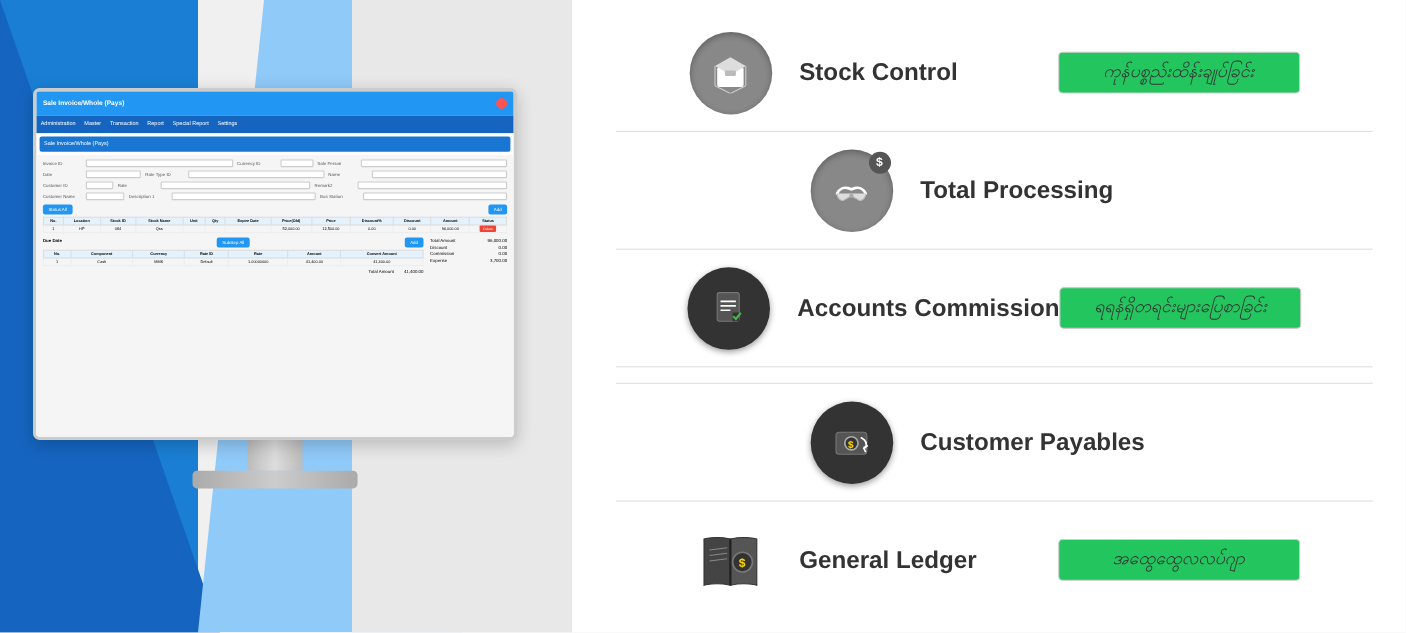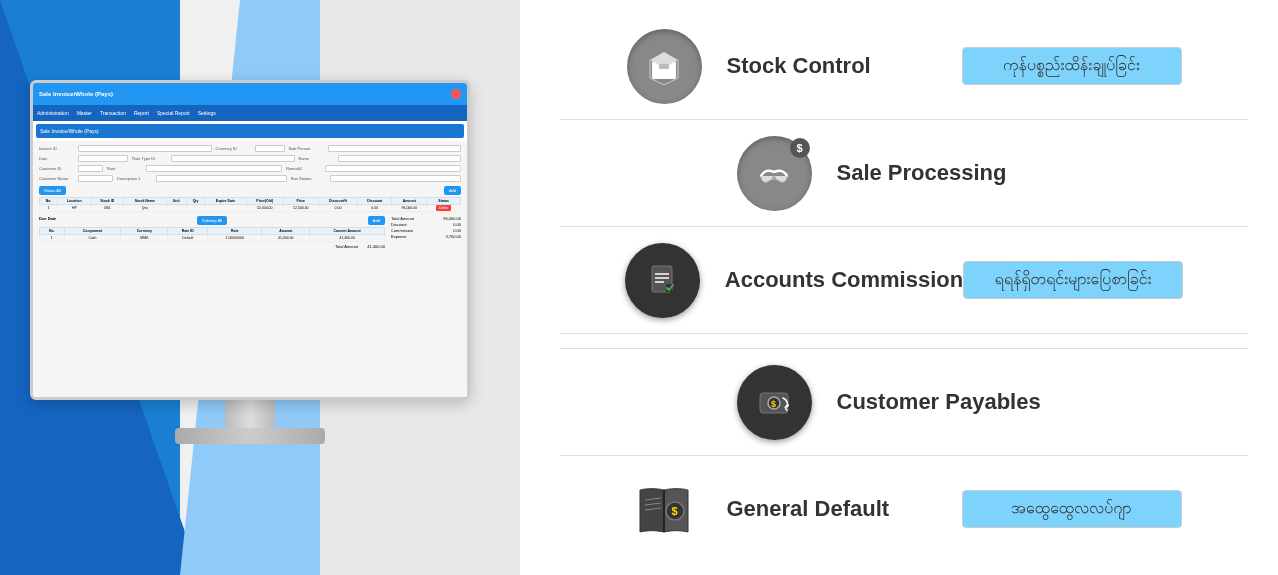--- a/index.html
+++ b/index.html
@@ -196,27 +196,28 @@
       font-size: 22px;
       font-weight: 600;
       color: #333;
       min-width: 260px;
       padding-left: 25px;
     }
 
     .feature-myanmar {
       font-size: 16px;
       color: #333;
-      background: #7dd3fc;
+      background: #22c55e;
       border: 1.5px solid #ccc;
       border-radius: 4px;
       padding: 6px 14px;
       min-width: 220px;
       text-align: center;
       font-family: 'Pyidaungsu', 'Zawgyi-One', Arial, sans-serif;
+      font-style: italic;
     }
 
     .divider-line {
       width: 100%;
       height: 1px;
       background: #e0e0e0;
     }
   </style>
 </head>
 <body>
@@ -418,21 +419,21 @@
 
       <div style="position:absolute;top:2px;right:2px;width:20px;height:20px;background:#555;border-radius:50%;display:flex;align-items:center;justify-content:center;">
         <span style="color:#fff;font-size:11px;font-weight:bold;">$</span>
       </div>
       <svg width="38" height="38" viewBox="0 0 38 38">
         <path d="M6,22 C8,18 12,16 16,17 L19,18 L22,17 C26,16 30,18 32,22" fill="none" stroke="#fff" stroke-width="2.5" stroke-linecap="round"></path>
         <path d="M6,22 C6,26 9,29 12,28 L19,24 L26,28 C29,29 32,26 32,22" fill="#ddd" stroke="#bbb" stroke-width="1"></path>
         <circle cx="19" cy="24" r="2" fill="#aaa"></circle>
       </svg>
     </div>
-    <span class="feature-name">Sale Processing</span>
+    <span class="feature-name">Total Processing</span>
   </div>
 
   <div class="divider-line"></div>
 
   <div class="feature-row">
     <div class="feature-icon icon-dark" style="background:#333;border:none;box-shadow:0 2px 6px rgba(0,0,0,0.4);">
       <svg width="36" height="36" viewBox="0 0 36 36">
         <rect x="8" y="4" width="20" height="26" rx="2" fill="#555"></rect>
         <rect x="8" y="4" width="20" height="26" rx="2" fill="none" stroke="#777" stroke-width="1"></rect>
         <line x1="11" y1="12" x2="25" y2="12" stroke="#fff" stroke-width="1.5"></line>
@@ -478,16 +479,16 @@
         <line x1="29" y1="8" x2="29" y2="50" stroke="#222" stroke-width="2"></line>
 
         <circle cx="40" cy="29" r="9" fill="#333" stroke="#777" stroke-width="1.5"></circle>
         <text x="36.5" y="33" font-size="11" fill="#FFD700" font-weight="bold">$</text>
 
         <line x1="10" y1="18" x2="26" y2="16" stroke="#888" stroke-width="1"></line>
         <line x1="10" y1="23" x2="26" y2="21" stroke="#888" stroke-width="1"></line>
         <line x1="10" y1="28" x2="26" y2="26" stroke="#888" stroke-width="1"></line>
       </svg>
     </div>
-    <span class="feature-name">General Default</span>
+    <span class="feature-name">General Ledger</span>
     <div class="feature-myanmar">အထွေထွေလလပ်ဂျာ</div>
   </div>
 </div>
 
 </body></html>

